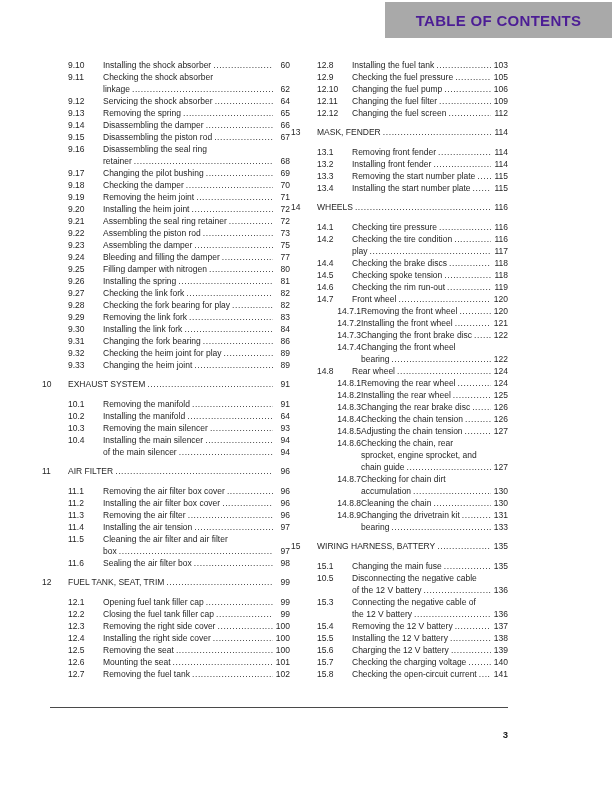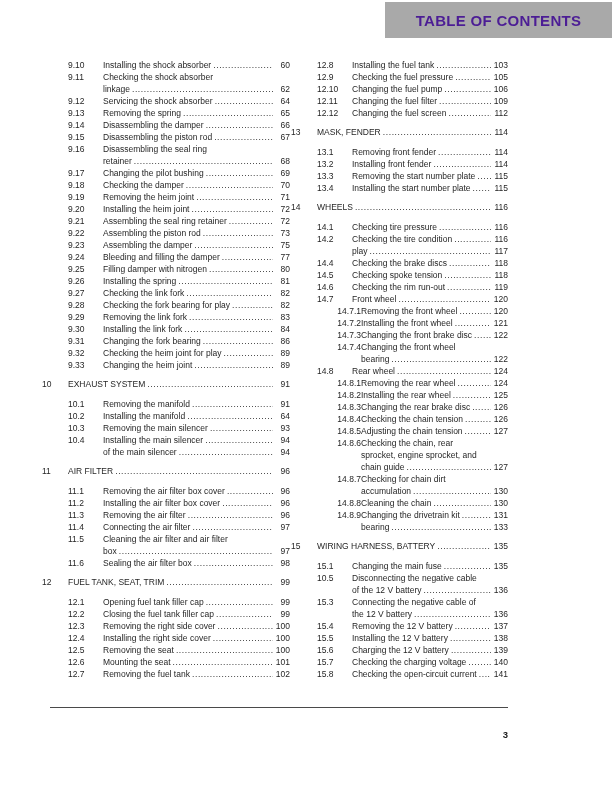--- a/index.html
+++ b/index.html
@@ -312,21 +312,21 @@
         <div class="line">
           <span class="num">11.3</span>
           <span class="t">Removing the air filter</span>
           <span class="lead">................................................................................................................................................................</span>
           <span class="pg">96</span>
         </div>
       </div>
       <div class="entry item">
         <div class="line">
           <span class="num">11.4</span>
-          <span class="t">Connecting the air filter</span>
+          <span class="t">Installing the air tension</span>
           <span class="lead">................................................................................................................................................................</span>
           <span class="pg">97</span>
         </div>
       </div>
       <div class="entry item">
         <div class="line">
           <span class="num">11.5</span>
           <span class="t">Cleaning the air filter and air filter</span>
         </div>
         <div class="line">

